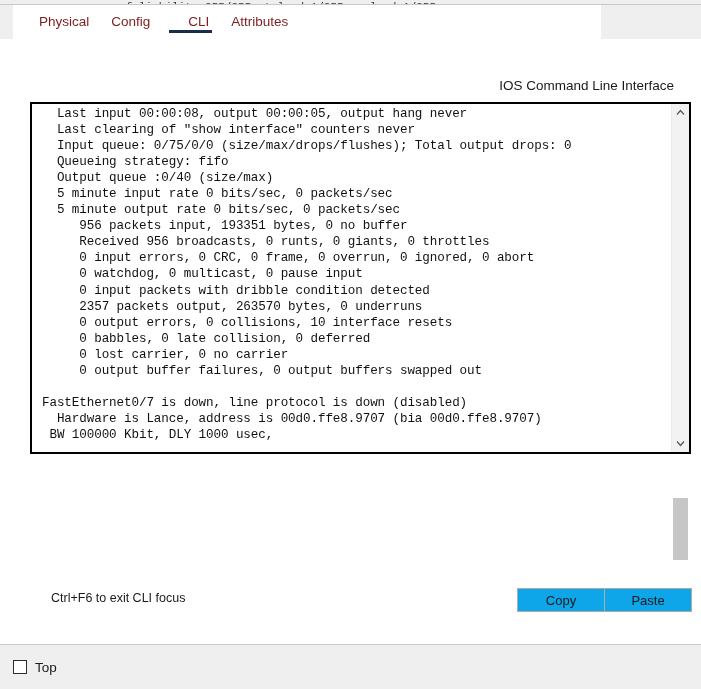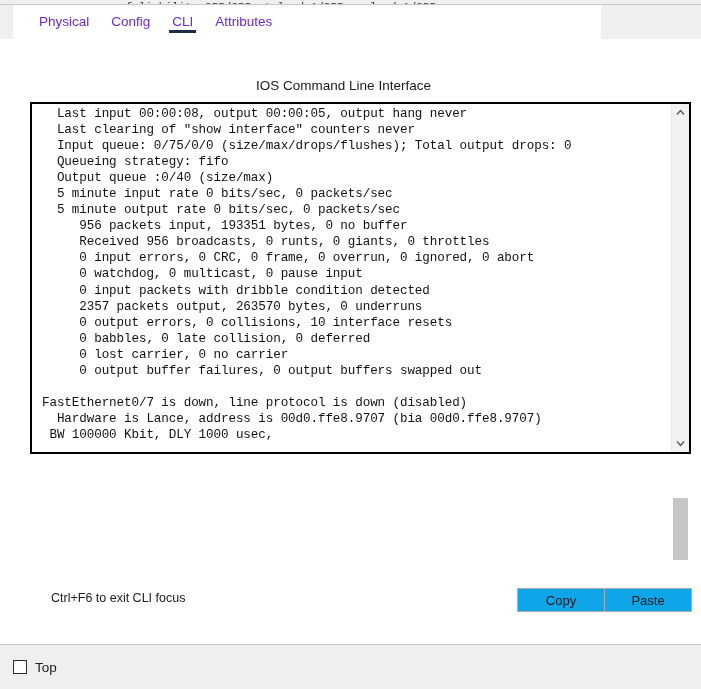--- a/index.html
+++ b/index.html
@@ -91,46 +91,47 @@
     position: absolute; left: 13px; top: 0;
     height: 34px; width: 588px;
     background: #ffffff;
     display: flex; align-items: flex-start;
     padding-left: 15px;
     box-sizing: border-box;
   }
   .tab {
     position: relative;
     font-size: 13.5px;
-    color: #6d28d9;
+    color: #7f1d1d;
     padding: 9px 11px 0 11px;
     height: 34px;
     box-sizing: border-box;
     white-space: nowrap;
   }
   .tab.active::after {
     content: "";
     position: absolute;
     left: 8px; right: 8px; bottom: 6px;
     height: 3px;
     background: #1b2c4d;
   }
   .tab.active .tab-label {
     border-bottom: 1px solid #14233f;
     padding-bottom: 1px;
+    margin-left: 16px;
   }
 
   .panel {
     position: absolute;
     left: 13px; top: 71px;
     width: 675px; height: 537px;
     background: #ffffff;
   }
   .panel-title {
-    text-align: center;
+    text-align: right;
     font-size: 13.5px;
     color: #1a1a1a;
     padding-top: 2px;
     width: 661px;
   }
   .cli-wrap {
     position: absolute;
     left: 17px; top: 26px;
     width: 661px; height: 352px;
     border: 2px solid #000000;

